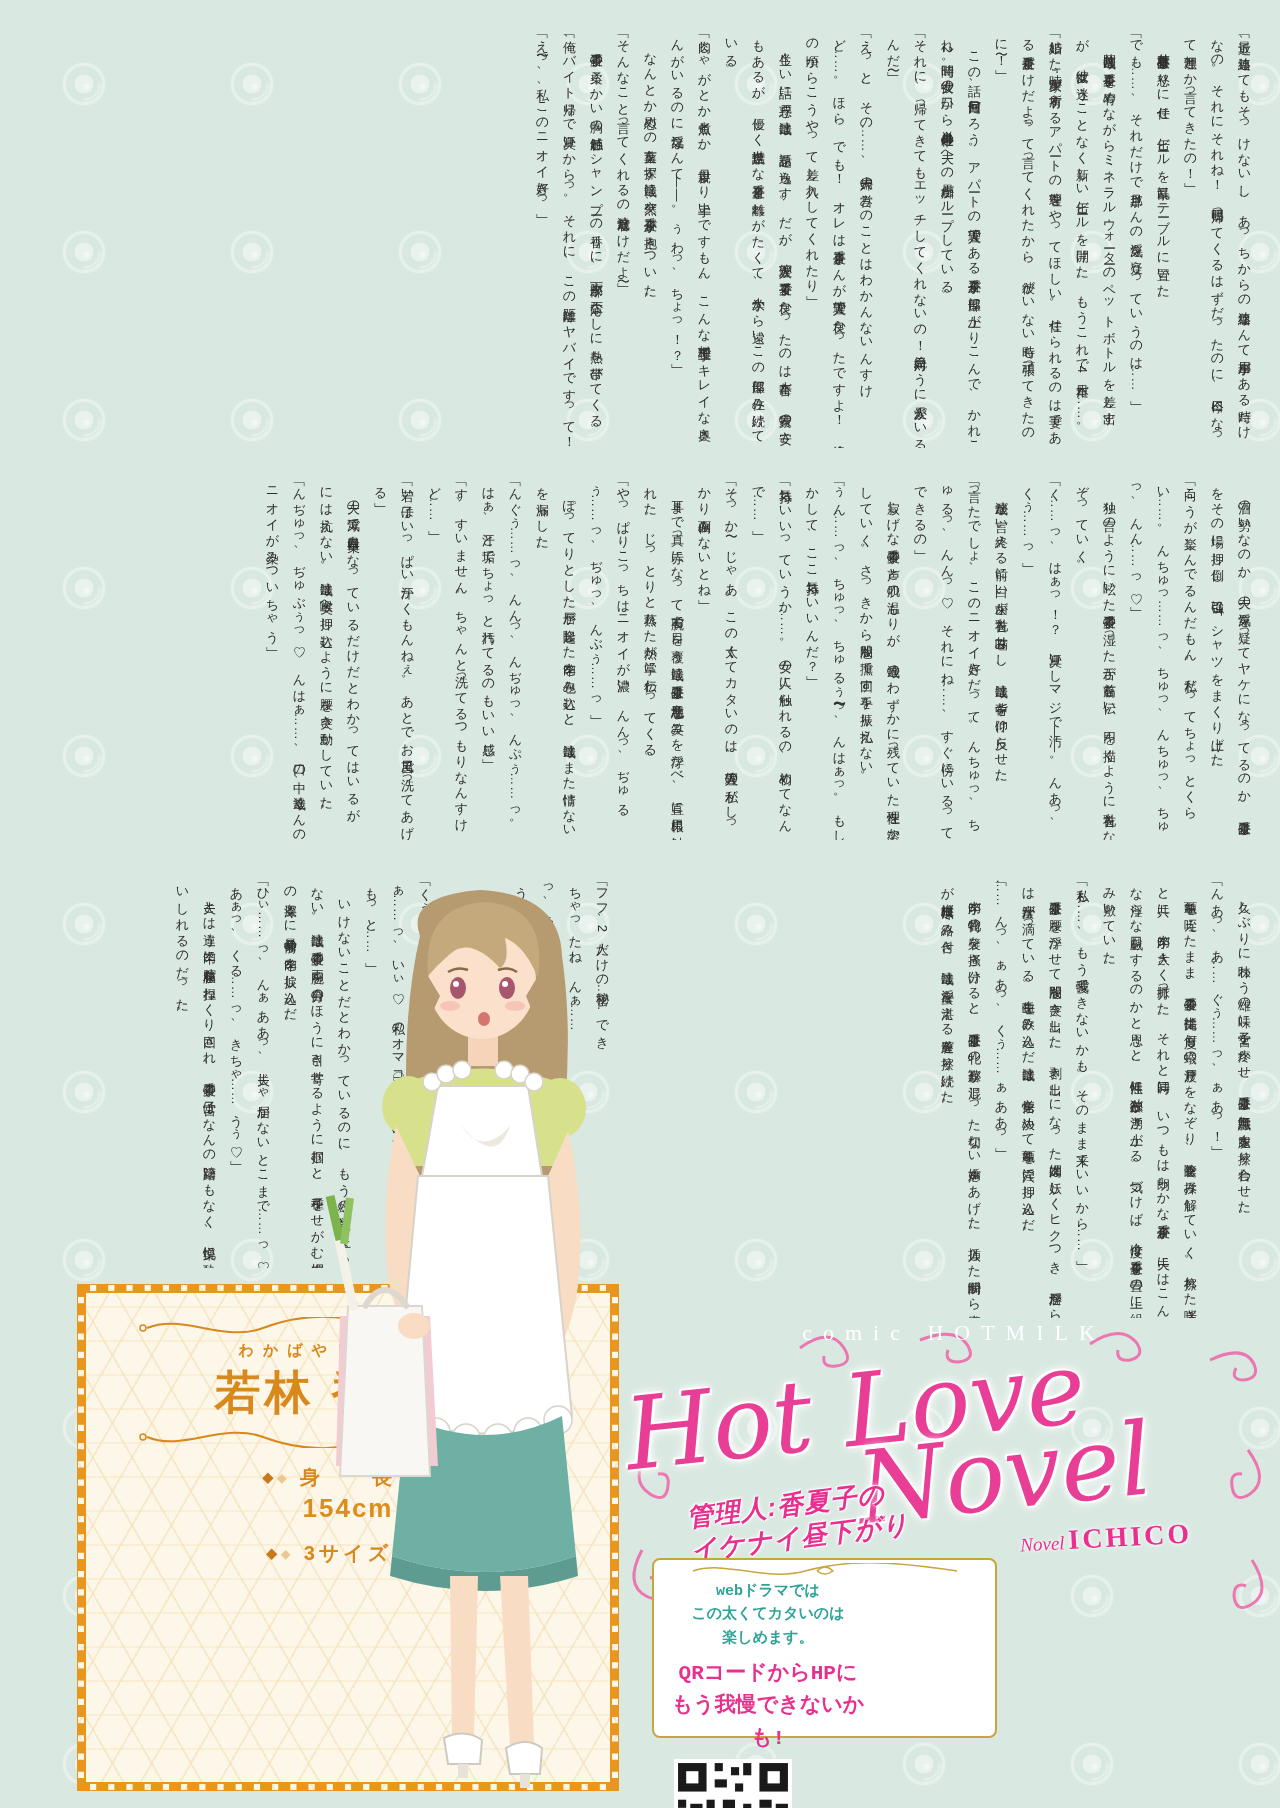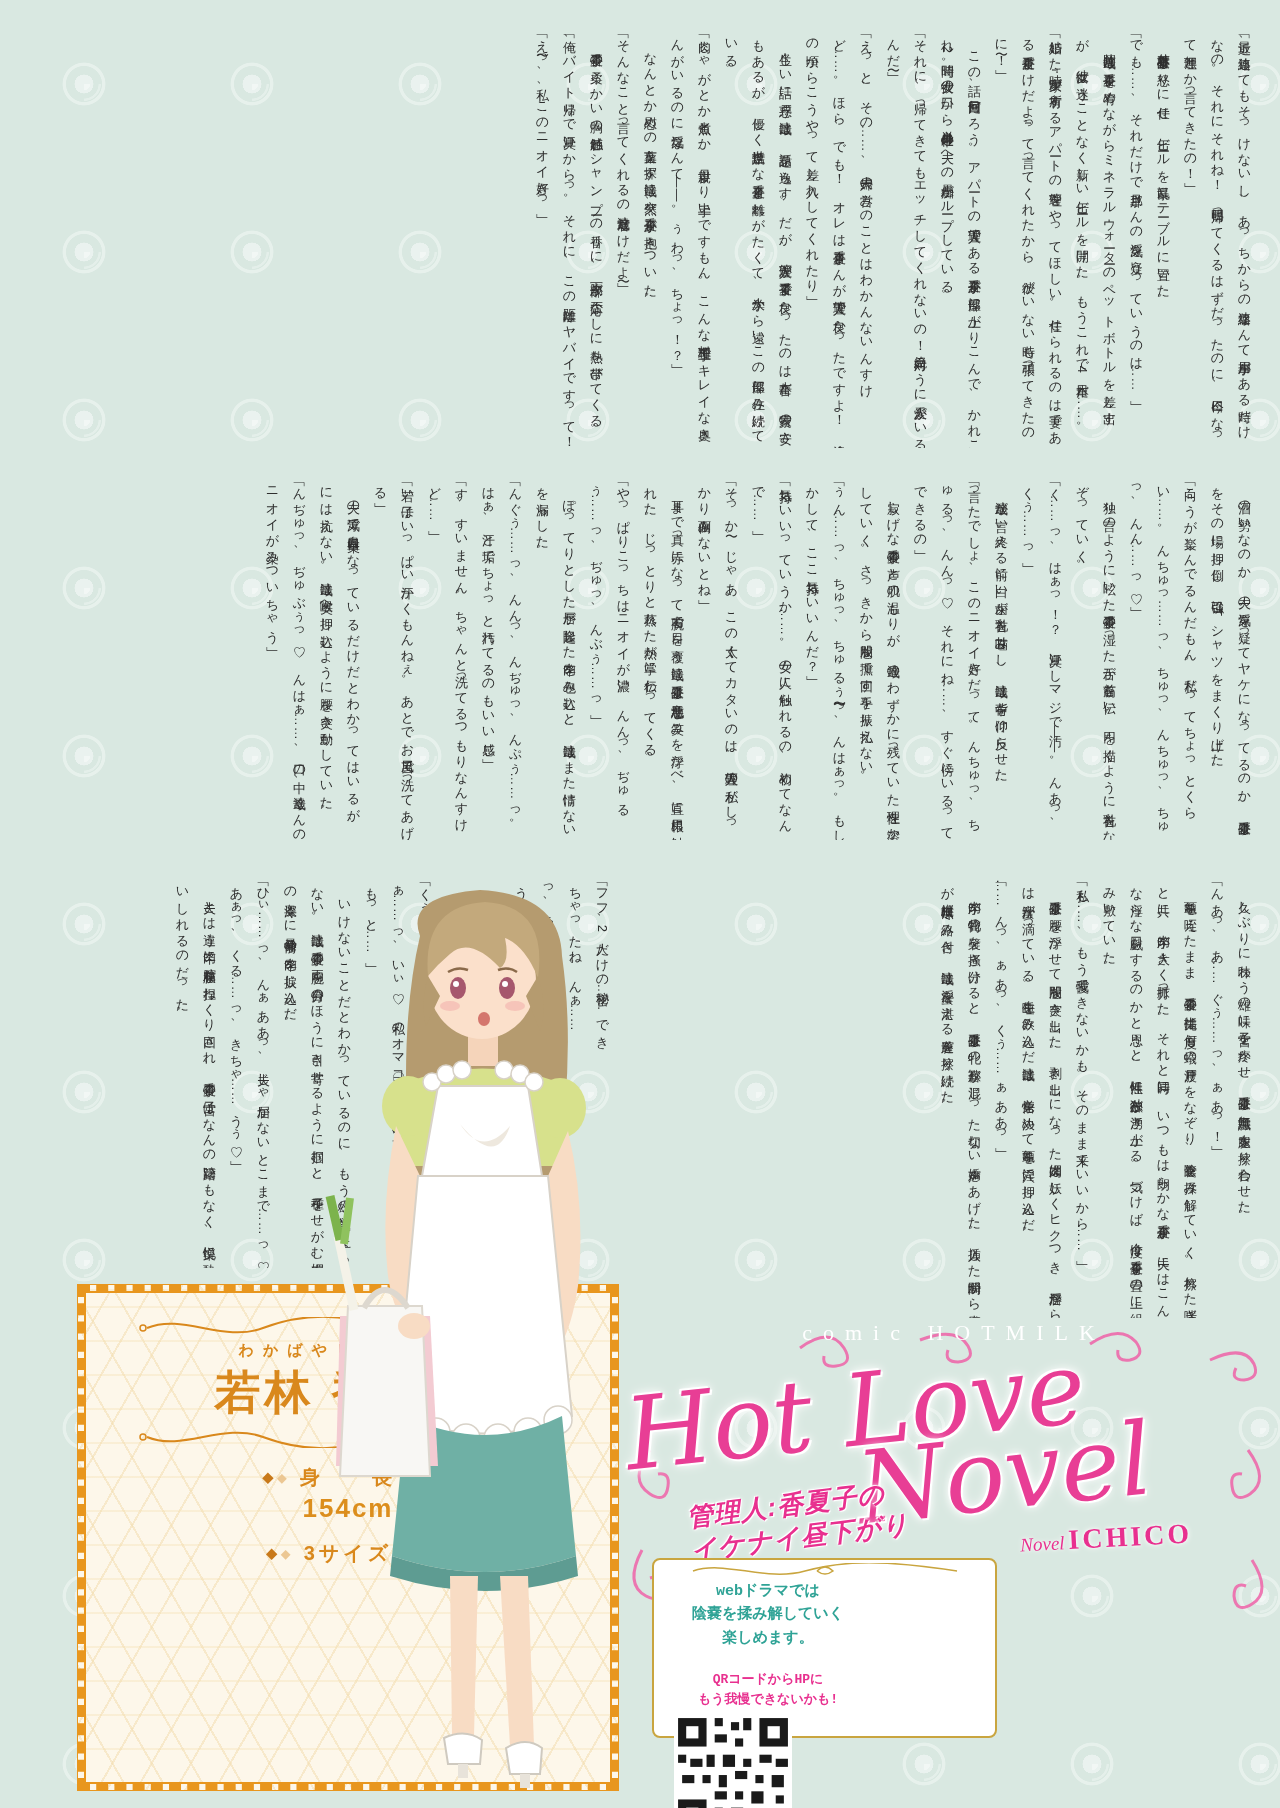--- a/index.html
+++ b/index.html
@@ -89,21 +89,21 @@
   
   .webbox{
     position:absolute;left:652px;top:1558px;width:345px;height:180px;
     background:#ffffff;border:2px solid #c9a53f;border-radius:8px;
     box-sizing:border-box;z-index:5;padding:20px 10px 0 14px;
   }
   .wb-flourish{position:absolute;top:3px;left:50%;transform:translateX(-50%);}
   .wb-cols{display:flex;flex-direction:column;align-items:flex-start;font-family:Liberation Mono, monospace;}
   .wb-text{width:200px;text-align:center;}
   .wb-teal{color:#2fa396;font-size:15px;font-weight:bold;line-height:1.55;}
-  .wb-pink{color:#e8308f;font-size:13px;font-weight:bold;line-height:1.55;margin-top:20px;text-align:center;}
+  .wb-pink{color:#e8308f;font-size:21px;font-weight:bold;line-height:1.55;margin-top:8px;text-align:center;}
   .qr{margin-left:6px;margin-top:4px;}
 
   .illus{position:absolute;left:310px;top:876px;z-index:3;pointer-events:none;}
 </style>
 </head>
 <body>
 
 <div class="vtext band1">
     <p>「最近、連絡してもそっけないし、あっちからの連絡なんて用事がある時だけなの。それにそれね！　明日帰ってくるはずだったのに、今日になって無理とか言ってきたの！」</p>
     <p class="ind">若林香夏子は怒りに任せ、缶ビールを乱暴にテーブルに置いた。</p>
@@ -225,21 +225,21 @@
 
 <div class="webbox">
   <svg class="wb-flourish" width="280" height="16" viewBox="0 0 280 16">
     <path d="M8 8 C 40 -3, 80 19, 120 8 S 200 -3, 272 8" stroke="#c9a53f" fill="none" stroke-width="1.5"></path>
     <path d="M132 8 q 8 -8 16 0 q -8 6 -16 0" fill="none" stroke="#c9a53f" stroke-width="1.5"></path>
   </svg>
   <div class="wb-cols">
     <div class="wb-text">
       <div class="wb-teal">
         <div>webドラマでは</div>
-        <div>陰嚢を揉み解していく</div>
+        <div>この太くてカタいのは</div>
         <div>楽しめます。</div>
       </div>
       <div class="wb-pink">
         <div>QRコードからHPに</div>
         <div>もう我慢できないかも!</div>
       </div>
     </div>
     <svg class="qr" width="118" height="118" viewBox="0 0 29 29">
       <rect x="0" y="0" width="29" height="29" fill="#fff"></rect>
       <g fill="#1a1a1a">

